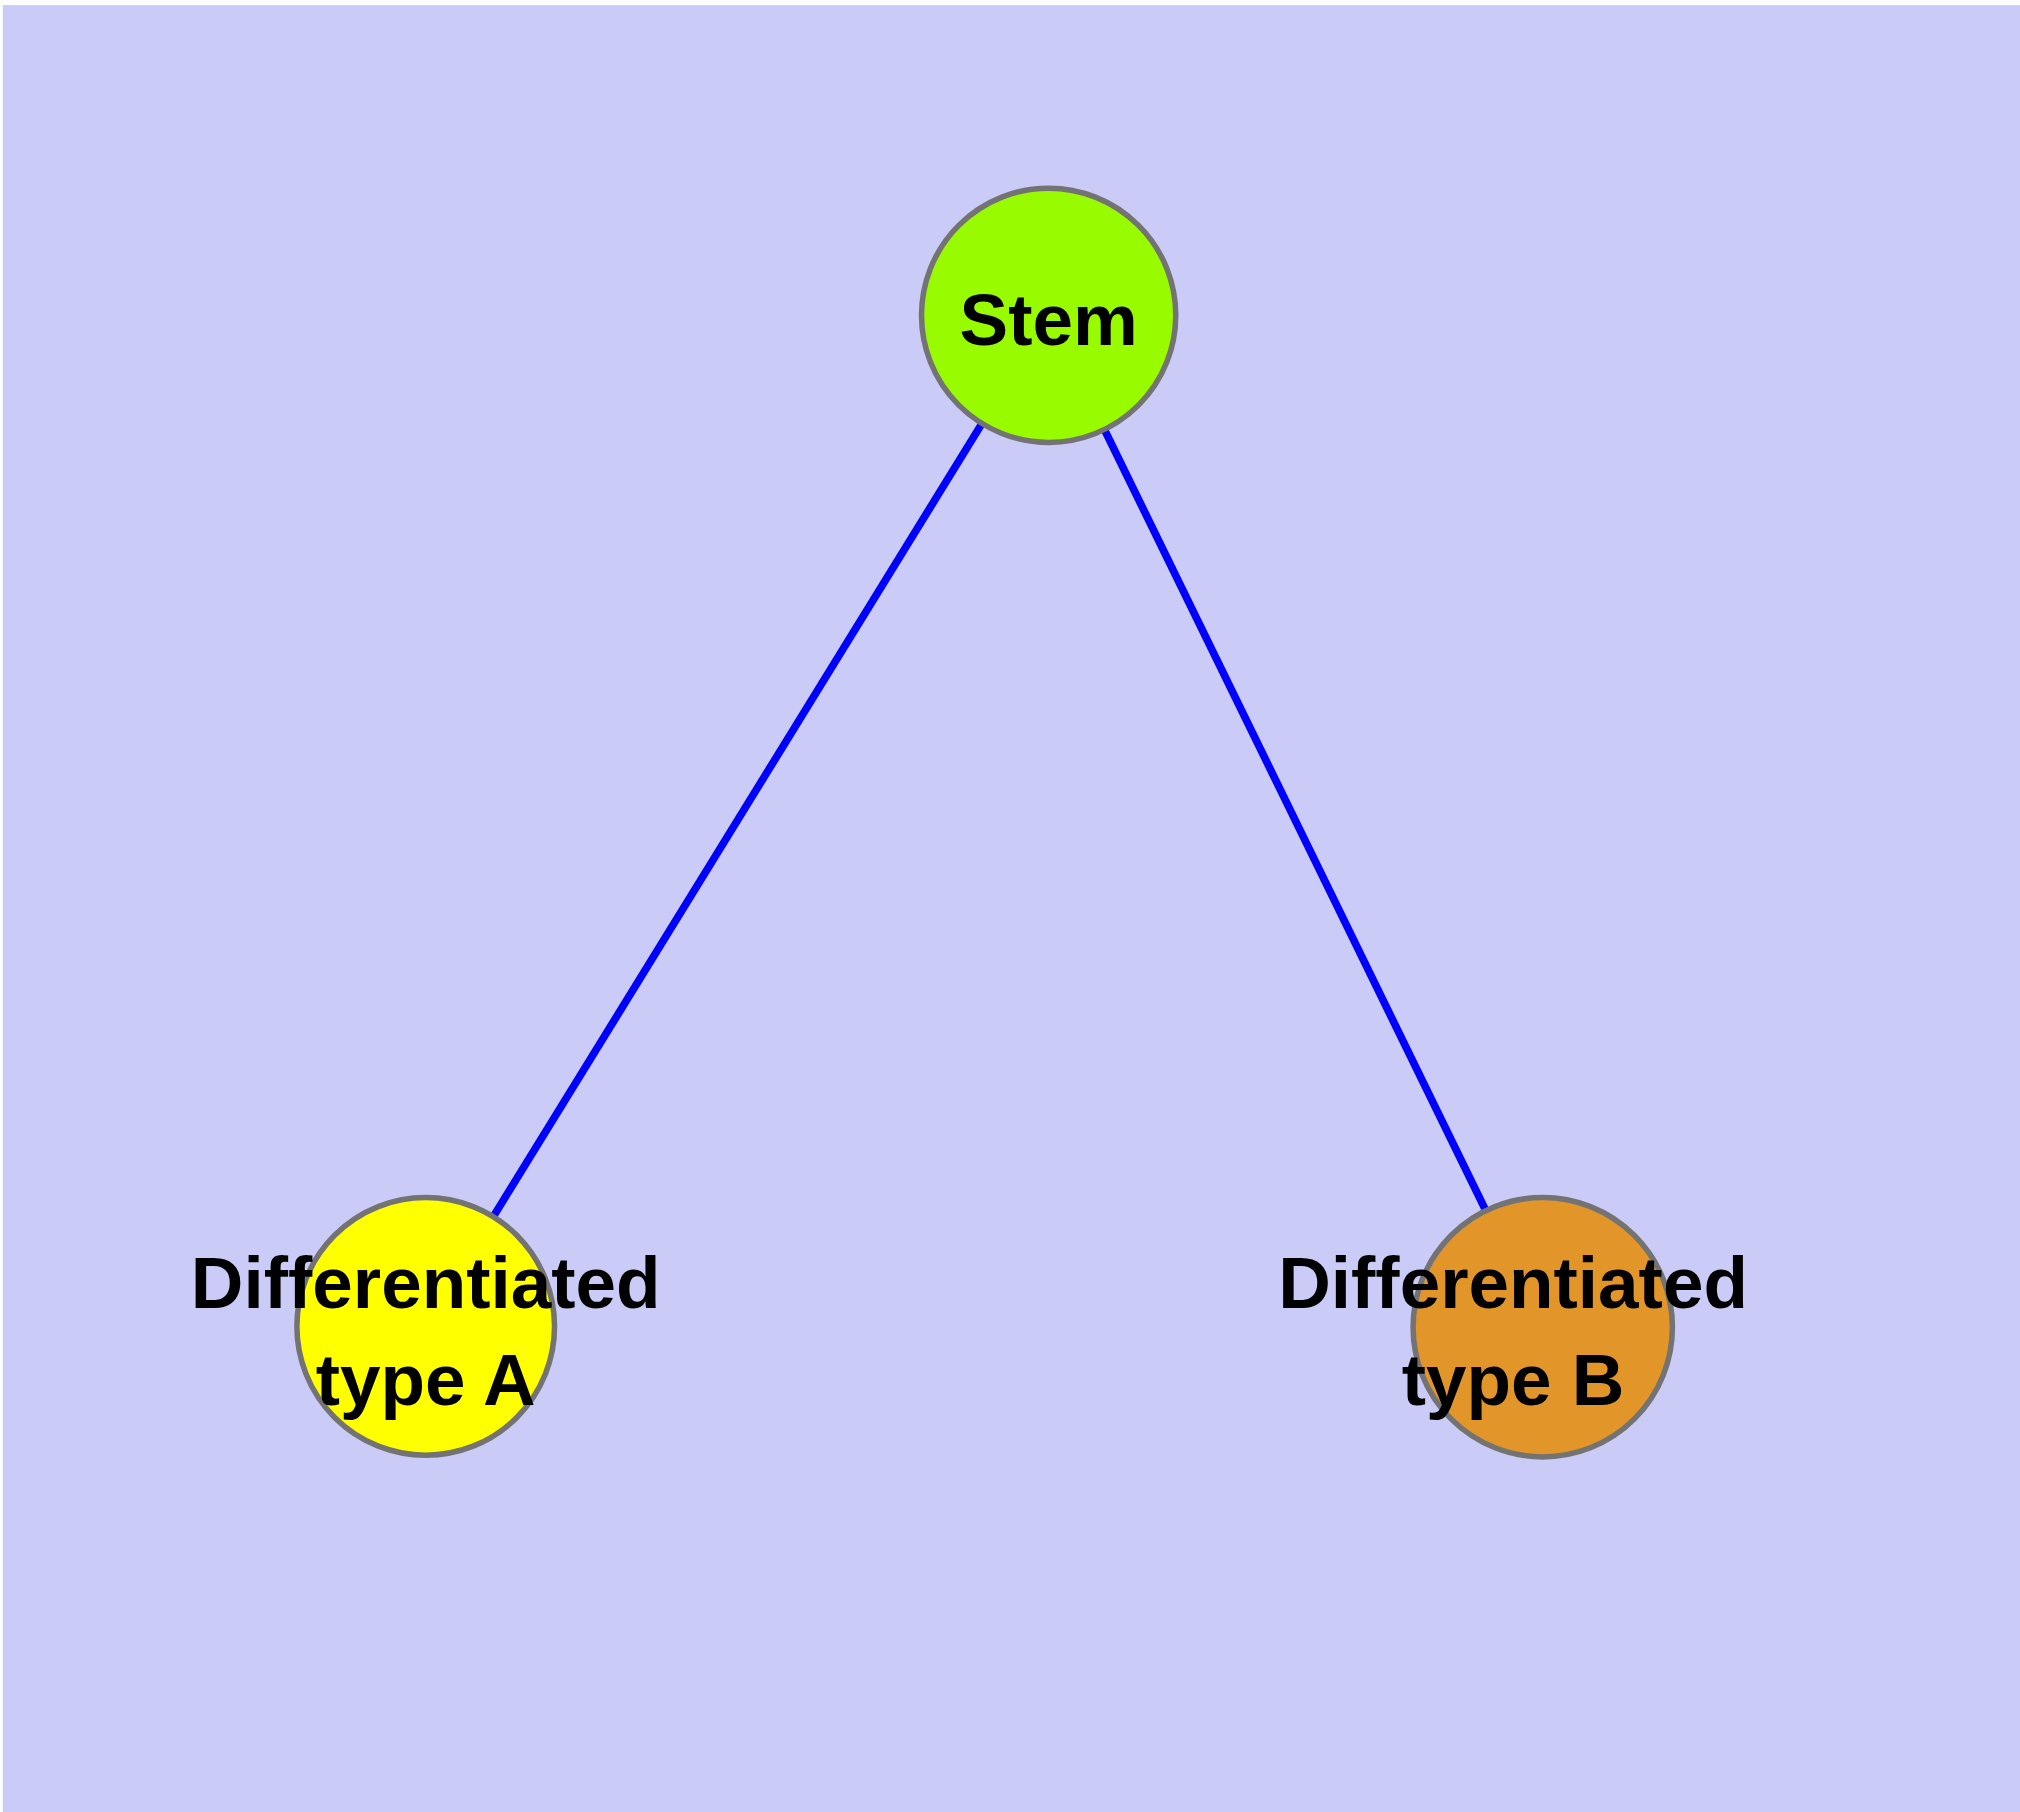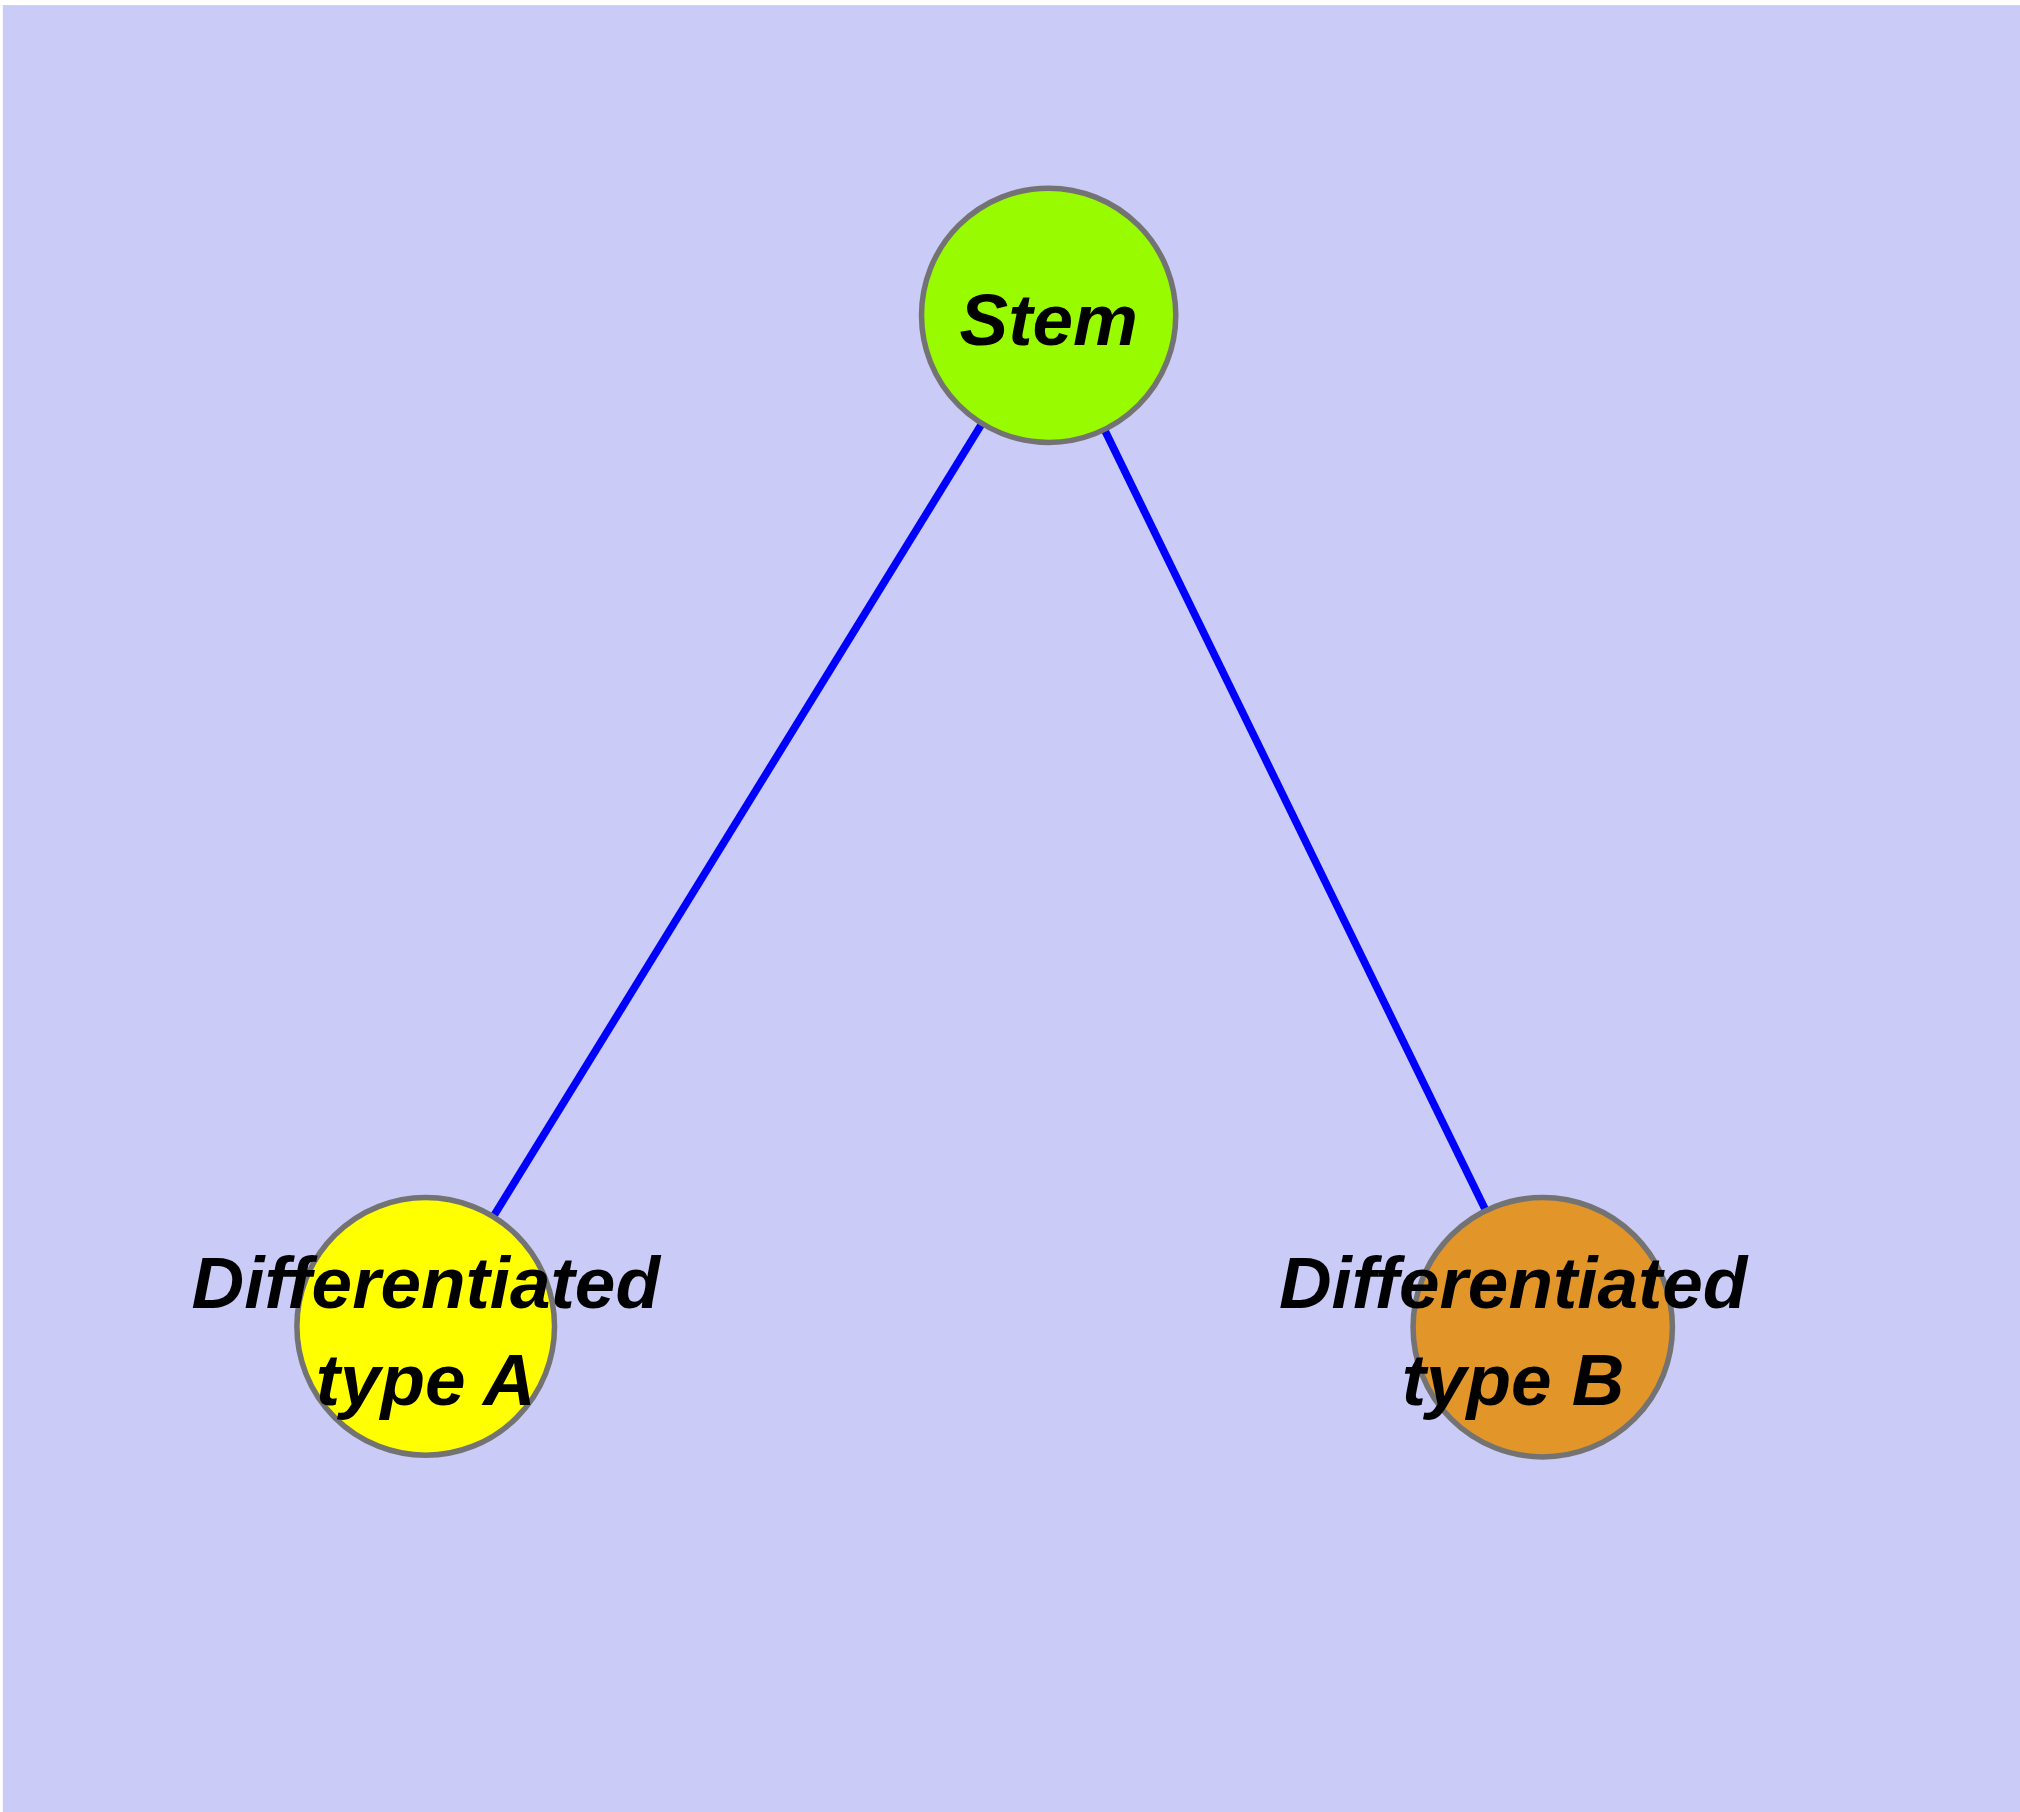--- a/index.html
+++ b/index.html
@@ -6,21 +6,20 @@
     margin: 0;
     padding: 0;
     background: #ffffff;
     width: 2021px;
     height: 1812px;
     overflow: hidden;
   }
   .diagram-wrap {
     width: 2021px;
     height: 1812px;
-    font-style: italic;
   }
   svg {
     display: block;
   }
   .node-label {
     font-family: "Liberation Sans", "DejaVu Sans", sans-serif;
     font-weight: bold;
     font-size: 86px;
     text-anchor: middle;
   }

